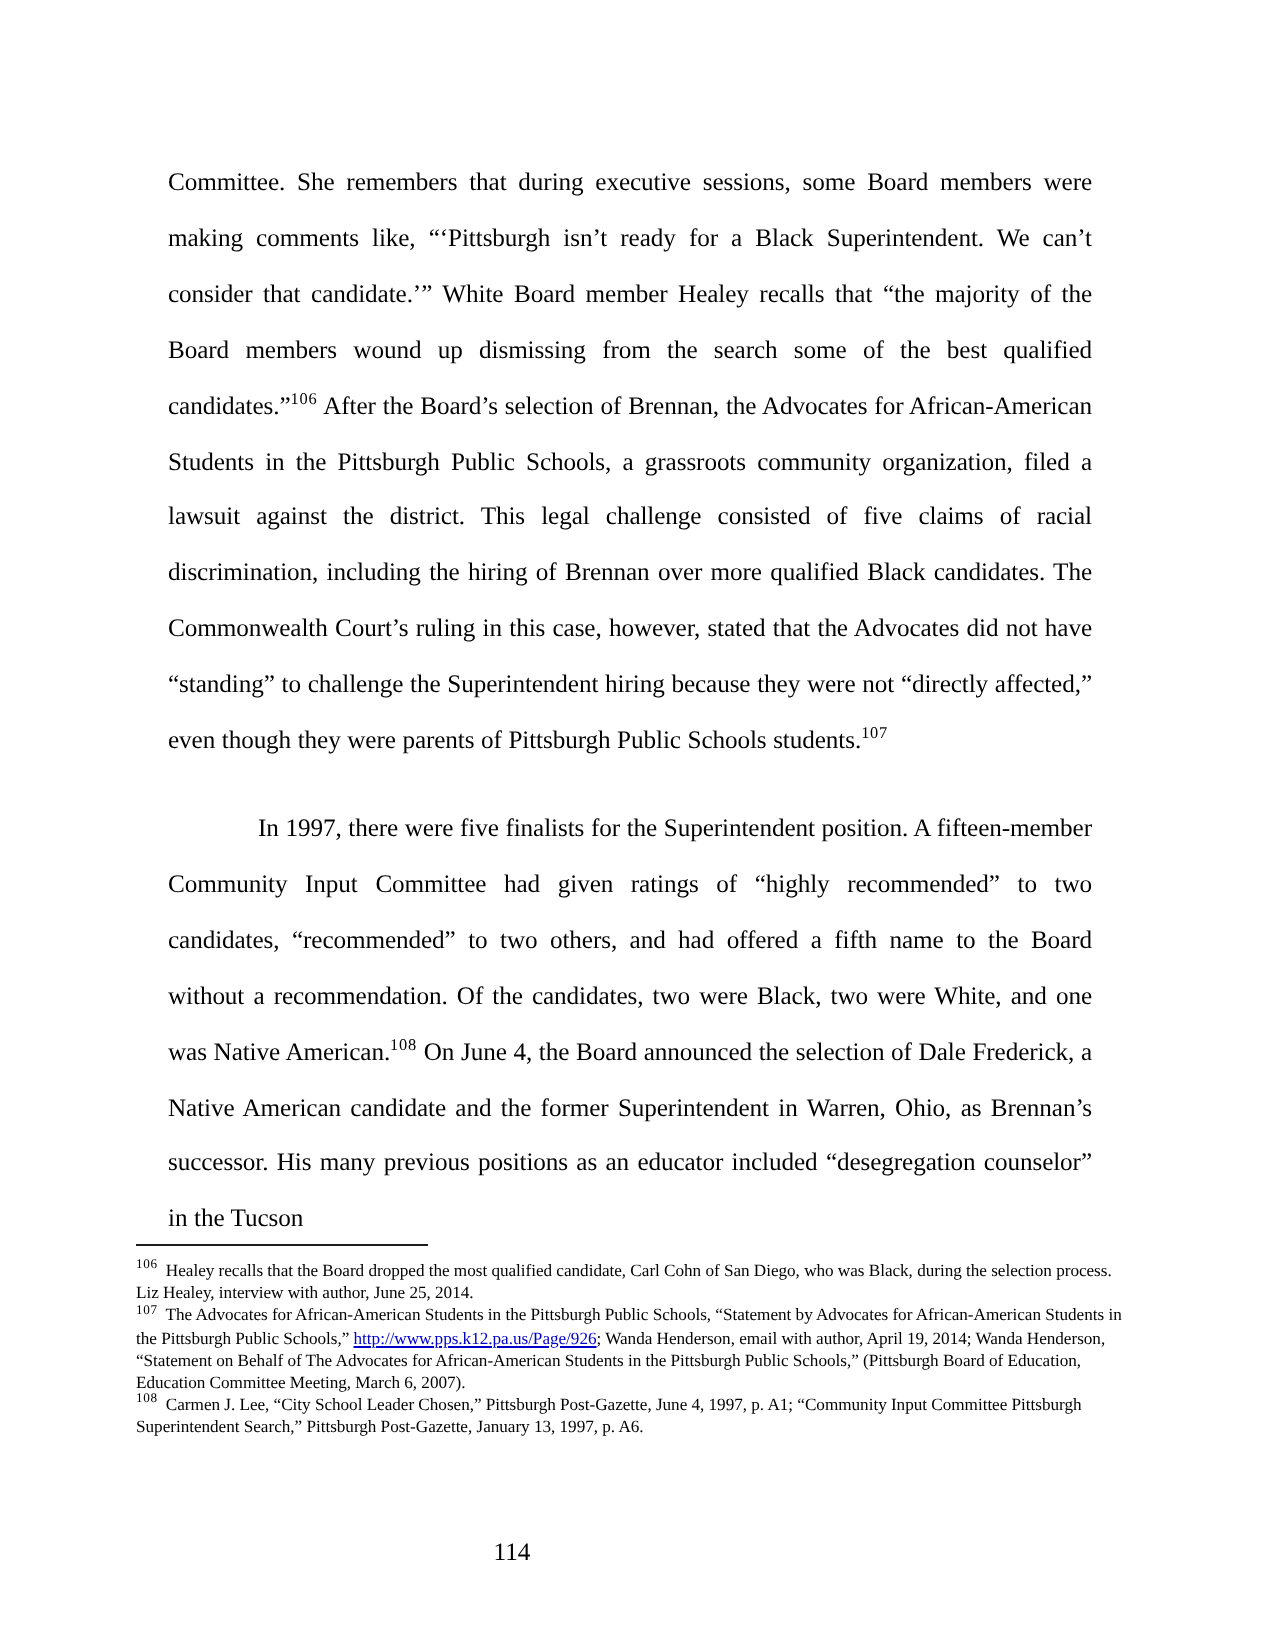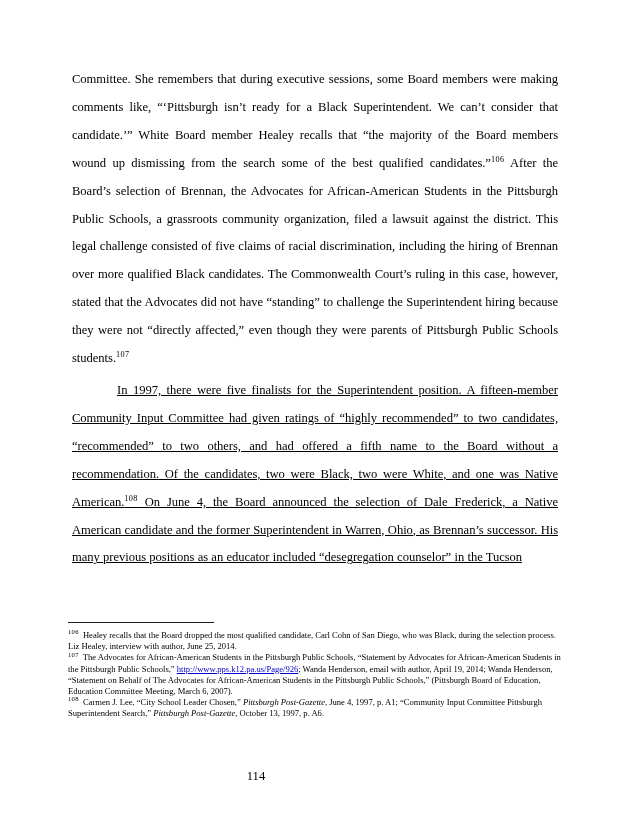--- a/index.html
+++ b/index.html
@@ -19,31 +19,30 @@
     overflow: hidden;
     box-sizing: border-box;
   }
   .body-area {
     position: absolute;
     left: 68px;
     top: 62px;
     width: 494px;
   }
   p.body-par {
-    margin: 4px;
+    margin: 16px;
     font-size: 12.6px;
     line-height: 27.9px;
     text-align: justify;
     text-justify: inter-word;
     letter-spacing: -0.05px;
     word-spacing: 0.2px;
   }
   p.body-par.indent {
     text-indent: 45px;
-    text-decoration: underline;
   }
   sup.fnref {
     font-size: 8.2px;
     vertical-align: super;
     line-height: 0;
     letter-spacing: 0.4px;
   }
   .footnote-area {
     position: absolute;
     left: 68px;
@@ -66,21 +65,20 @@
     letter-spacing: -0.02px;
   }
   p.footnote sup.fnnum {
     font-size: 6.6px;
     vertical-align: super;
     line-height: 0;
     margin-right: 2px;
     letter-spacing: 0.3px;
   }
   .ital {
-    font-style: italic;
   }
   a.fnlink {
     color: #0000cc;
   }
   .page-number {
     position: absolute;
     left: 0;
     top: 768px;
     width: 512px;
     text-align: center;
@@ -96,19 +94,19 @@
   <div class="body-area">
     <p class="body-par" id="par0"><span>Committee.  She remembers that during executive sessions, some Board members were making comments like, “‘Pittsburgh isn’t ready for a Black Superintendent.  We can’t consider that candidate.’”  White Board member  Healey recalls that “the majority of the Board members wound up dismissing from the search some of the best qualified candidates.”</span><sup class="fnref">106</sup><span>  After the Board’s selection of Brennan, the Advocates for African-American Students in the Pittsburgh Public Schools, a grassroots community organization, filed a lawsuit against the district.  This legal challenge consisted of five claims of racial discrimination, including the hiring of Brennan over more qualified Black candidates.  The Commonwealth Court’s ruling in this case, however, stated that the Advocates did not have “standing” to challenge the Superintendent hiring because they were not “directly affected,” even though they were parents of Pittsburgh Public Schools students.</span><sup class="fnref">107</sup></p>
     <p class="body-par indent" id="par1"><span>In 1997, there were five finalists for the Superintendent position.  A fifteen-member Community Input Committee had given ratings of “highly recommended” to two candidates, “recommended” to two others, and had offered a fifth name to the Board without a recommendation.  Of the candidates, two were Black, two were White, and one was Native American.</span><sup class="fnref">108</sup><span>  On June 4, the Board announced the selection of Dale Frederick, a Native American candidate and the former Superintendent in Warren, Ohio, as Brennan’s successor.  His many previous positions as an educator included “desegregation counselor” in the Tucson</span></p>
   </div>
 
   <div class="footnote-area">
     <div class="fn-rule"></div>
     <div class="footnotes" id="fnlist">
         <p class="footnote"><sup class="fnnum">106</sup><span> Healey recalls that the Board dropped the most qualified candidate, Carl Cohn of San Diego, who was Black, during the selection process.  Liz Healey, interview with author, June 25, 2014.</span></p>
         <p class="footnote"><sup class="fnnum">107</sup><span>  The  Advocates for African-American Students in the Pittsburgh Public Schools, “Statement by Advocates for African-American Students in the Pittsburgh Public Schools,” </span><a class="fnlink" href="#">http://www.pps.k12.pa.us/Page/926</a><span>; Wanda Henderson, email with author, April 19, 2014; Wanda Henderson, “Statement on Behalf of The Advocates for African-American Students in the Pittsburgh Public Schools,” (Pittsburgh Board of Education, Education Committee Meeting, March 6, 2007).</span></p>
-        <p class="footnote"><sup class="fnnum">108</sup><span> Carmen J. Lee, “City School Leader Chosen,” </span><span class="ital">Pittsburgh Post-Gazette</span><span>, June 4, 1997, p. A1; “Community Input Committee Pittsburgh Superintendent Search,” </span><span class="ital">Pittsburgh Post-Gazette</span><span>, October 13, 1997, p. A6.</span></p>
+        <p class="footnote"><sup class="fnnum">108</sup><span> Carmen J. Lee, “City School Leader Chosen,” </span><span class="ital">Pittsburgh Post-Gazette</span><span>, June 4, 1997, p. A1; “Community Input Committee Pittsburgh Superintendent Search,” </span><span class="ital">Pittsburgh Post-Gazette</span><span>, January 13, 1997, p. A6.</span></p>
       </div>
   </div>
 
   <div class="page-number">114</div>
 
 </div>
 
 </body></html>

